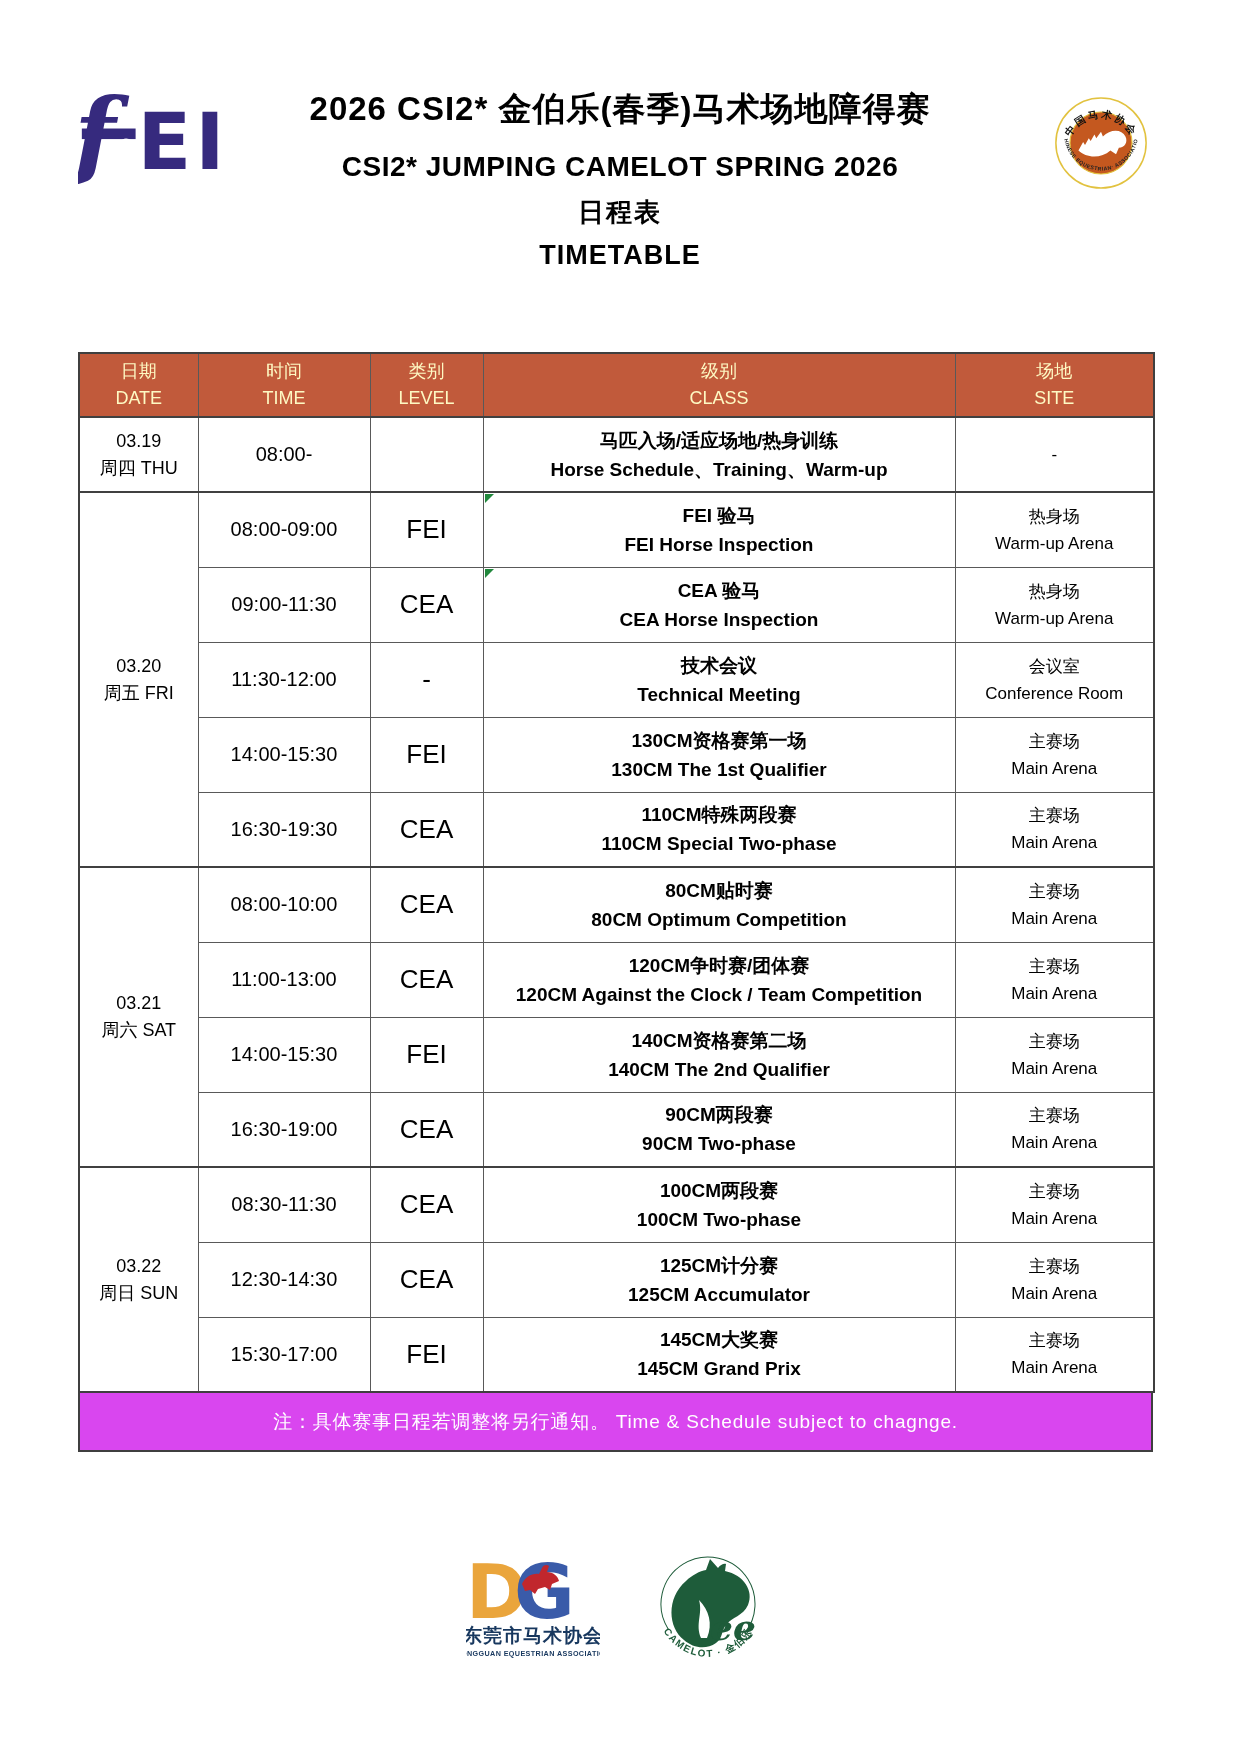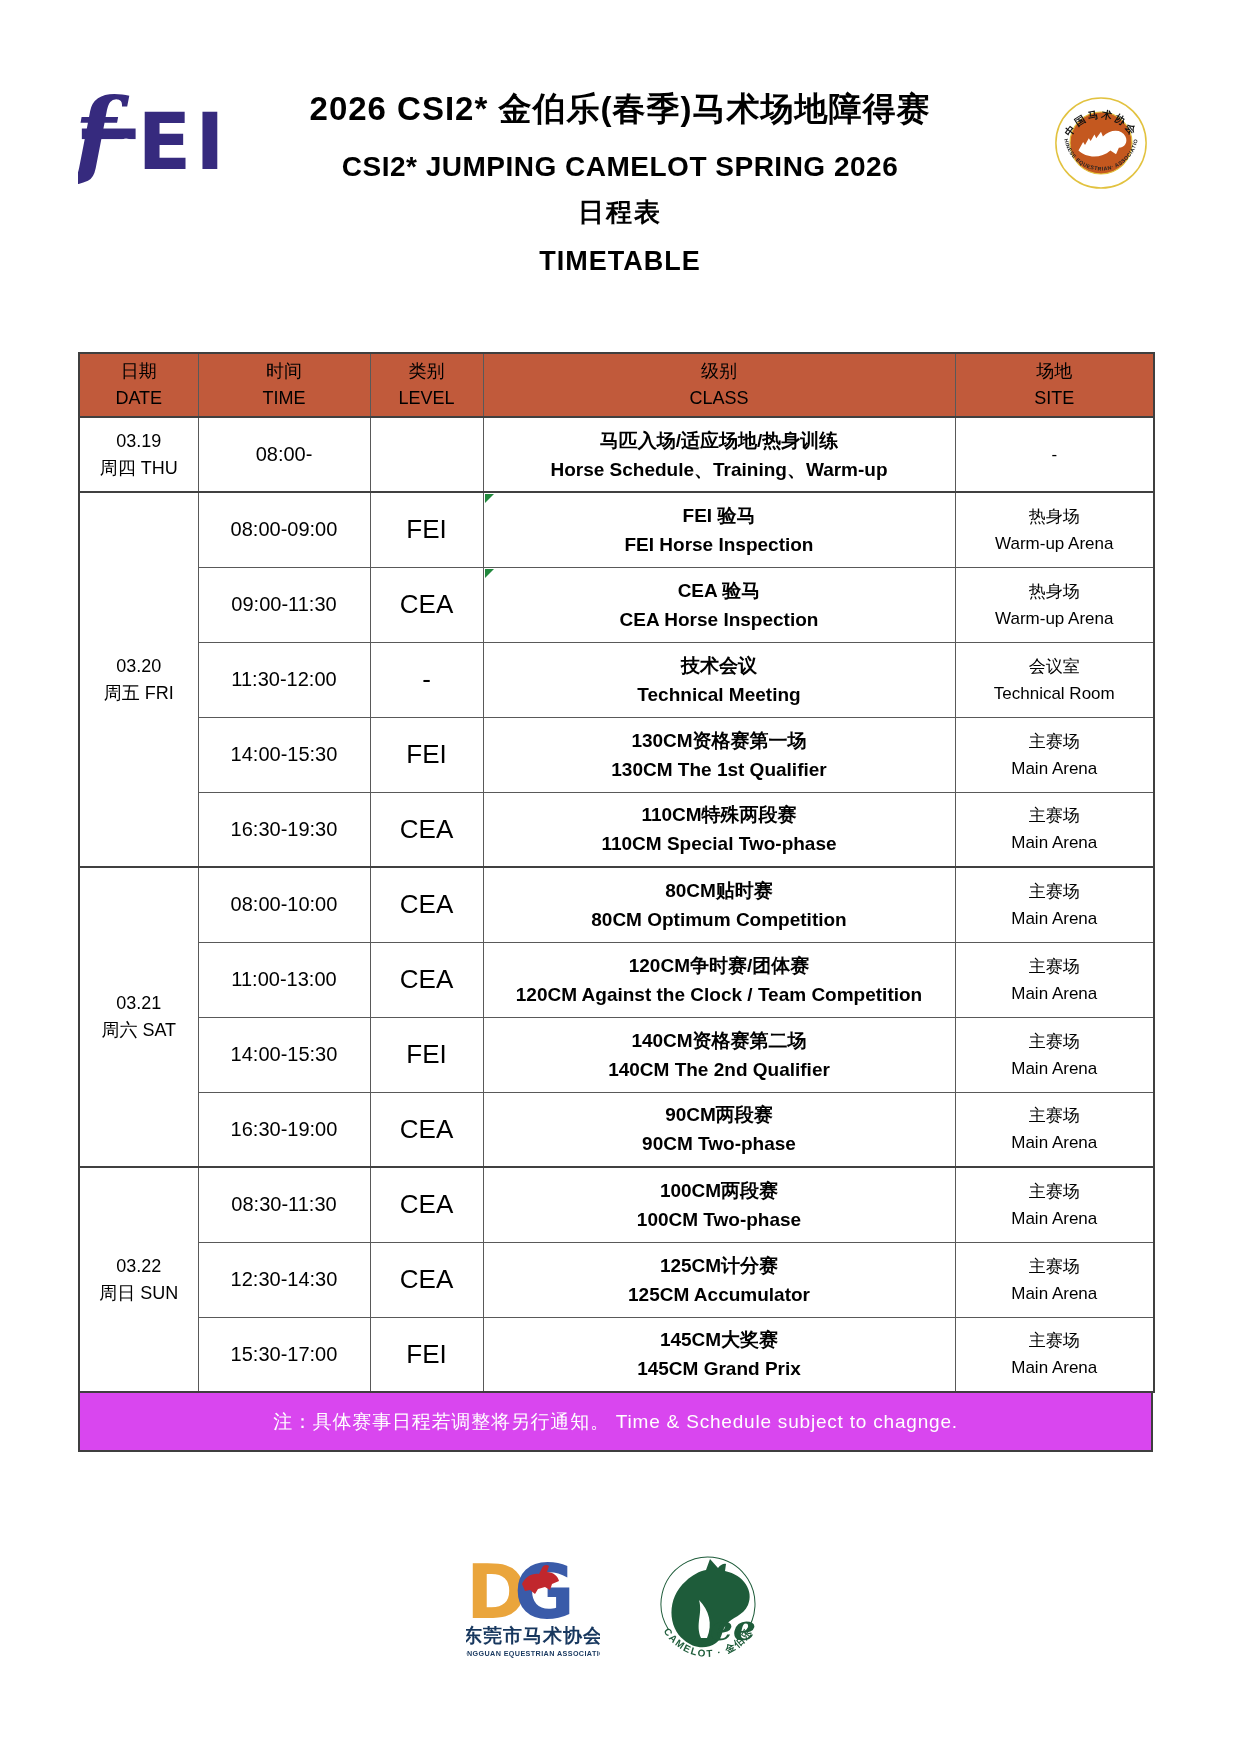--- a/index.html
+++ b/index.html
@@ -11,33 +11,33 @@
   .page{position:absolute;inset:0;}
 
   
   .fei-logo{position:absolute;left:78px;top:90px;width:168px;height:102px;}
   .cea-logo{position:absolute;left:1054px;top:96px;width:94px;height:94px;}
   .titles{position:absolute;left:240px;top:88px;width:760px;text-align:center;}
   .title-zh{font-size:33px;font-weight:bold;letter-spacing:1px;line-height:42px;}
   .title-en{font-size:28px;font-weight:bold;letter-spacing:0.5px;line-height:42px;margin-top:16px;}
   .subtitles{position:absolute;left:0;top:190px;width:1240px;text-align:center;}
   .sub-zh{font-size:26px;font-weight:bold;letter-spacing:2px;line-height:44px;}
-  .sub-en{font-size:27px;font-weight:bold;letter-spacing:1px;line-height:38px;margin-top:8px;}
+  .sub-en{font-size:27px;font-weight:bold;letter-spacing:1px;line-height:38px;margin-top:2px;}
 
   
   .table-wrap{position:absolute;left:78px;top:352px;width:1075px;}
   table.timetable{
     border-collapse:collapse;table-layout:fixed;width:1075px;
     border:2px solid #3f3f3f;
   }
   .c-date{width:119px;} .c-time{width:172px;} .c-level{width:113px;}
   .c-class{width:472px;} .c-site{width:199px;}
   th,td{border:1px solid #595959;text-align:center;vertical-align:middle;padding:0;}
   thead tr{height:64px;}
-  thead th{background:#C15A3B;color:#000000;font-weight:500;font-size:18px;}
+  thead th{background:#C15A3B;color:#fef9c3;font-weight:500;font-size:18px;}
   thead .hl{line-height:27px;}
   tbody tr{height:75px;}
   tr.group-start td{border-top:2px solid #404040;}
   td.date{font-size:18px;line-height:27px;}
   td.time{font-size:20px;}
   td.level{font-size:26px;}
   td.cls{font-weight:700;font-size:19px;line-height:29px;position:relative;}
   td.site{font-size:17px;line-height:27px;}
   .l:empty{display:none;}
   .corner{position:absolute;left:1px;top:1px;width:0;height:0;
@@ -181,21 +181,21 @@
         </tr>
         <tr>
           <td class="time">11:30-12:00</td>
           <td class="level">-</td>
           <td class="cls">
             <div class="l">技术会议</div>
             <div class="l">Technical Meeting</div>
           </td>
           <td class="site">
             <div class="l">会议室</div>
-            <div class="l">Technical Room</div>
+            <div class="l">Conference Room</div>
           </td>
         </tr>
         <tr>
           <td class="time">14:00-15:30</td>
           <td class="level">FEI</td>
           <td class="cls">
             <div class="l">130CM资格赛第一场</div>
             <div class="l">130CM The 1st Qualifier</div>
           </td>
           <td class="site">

